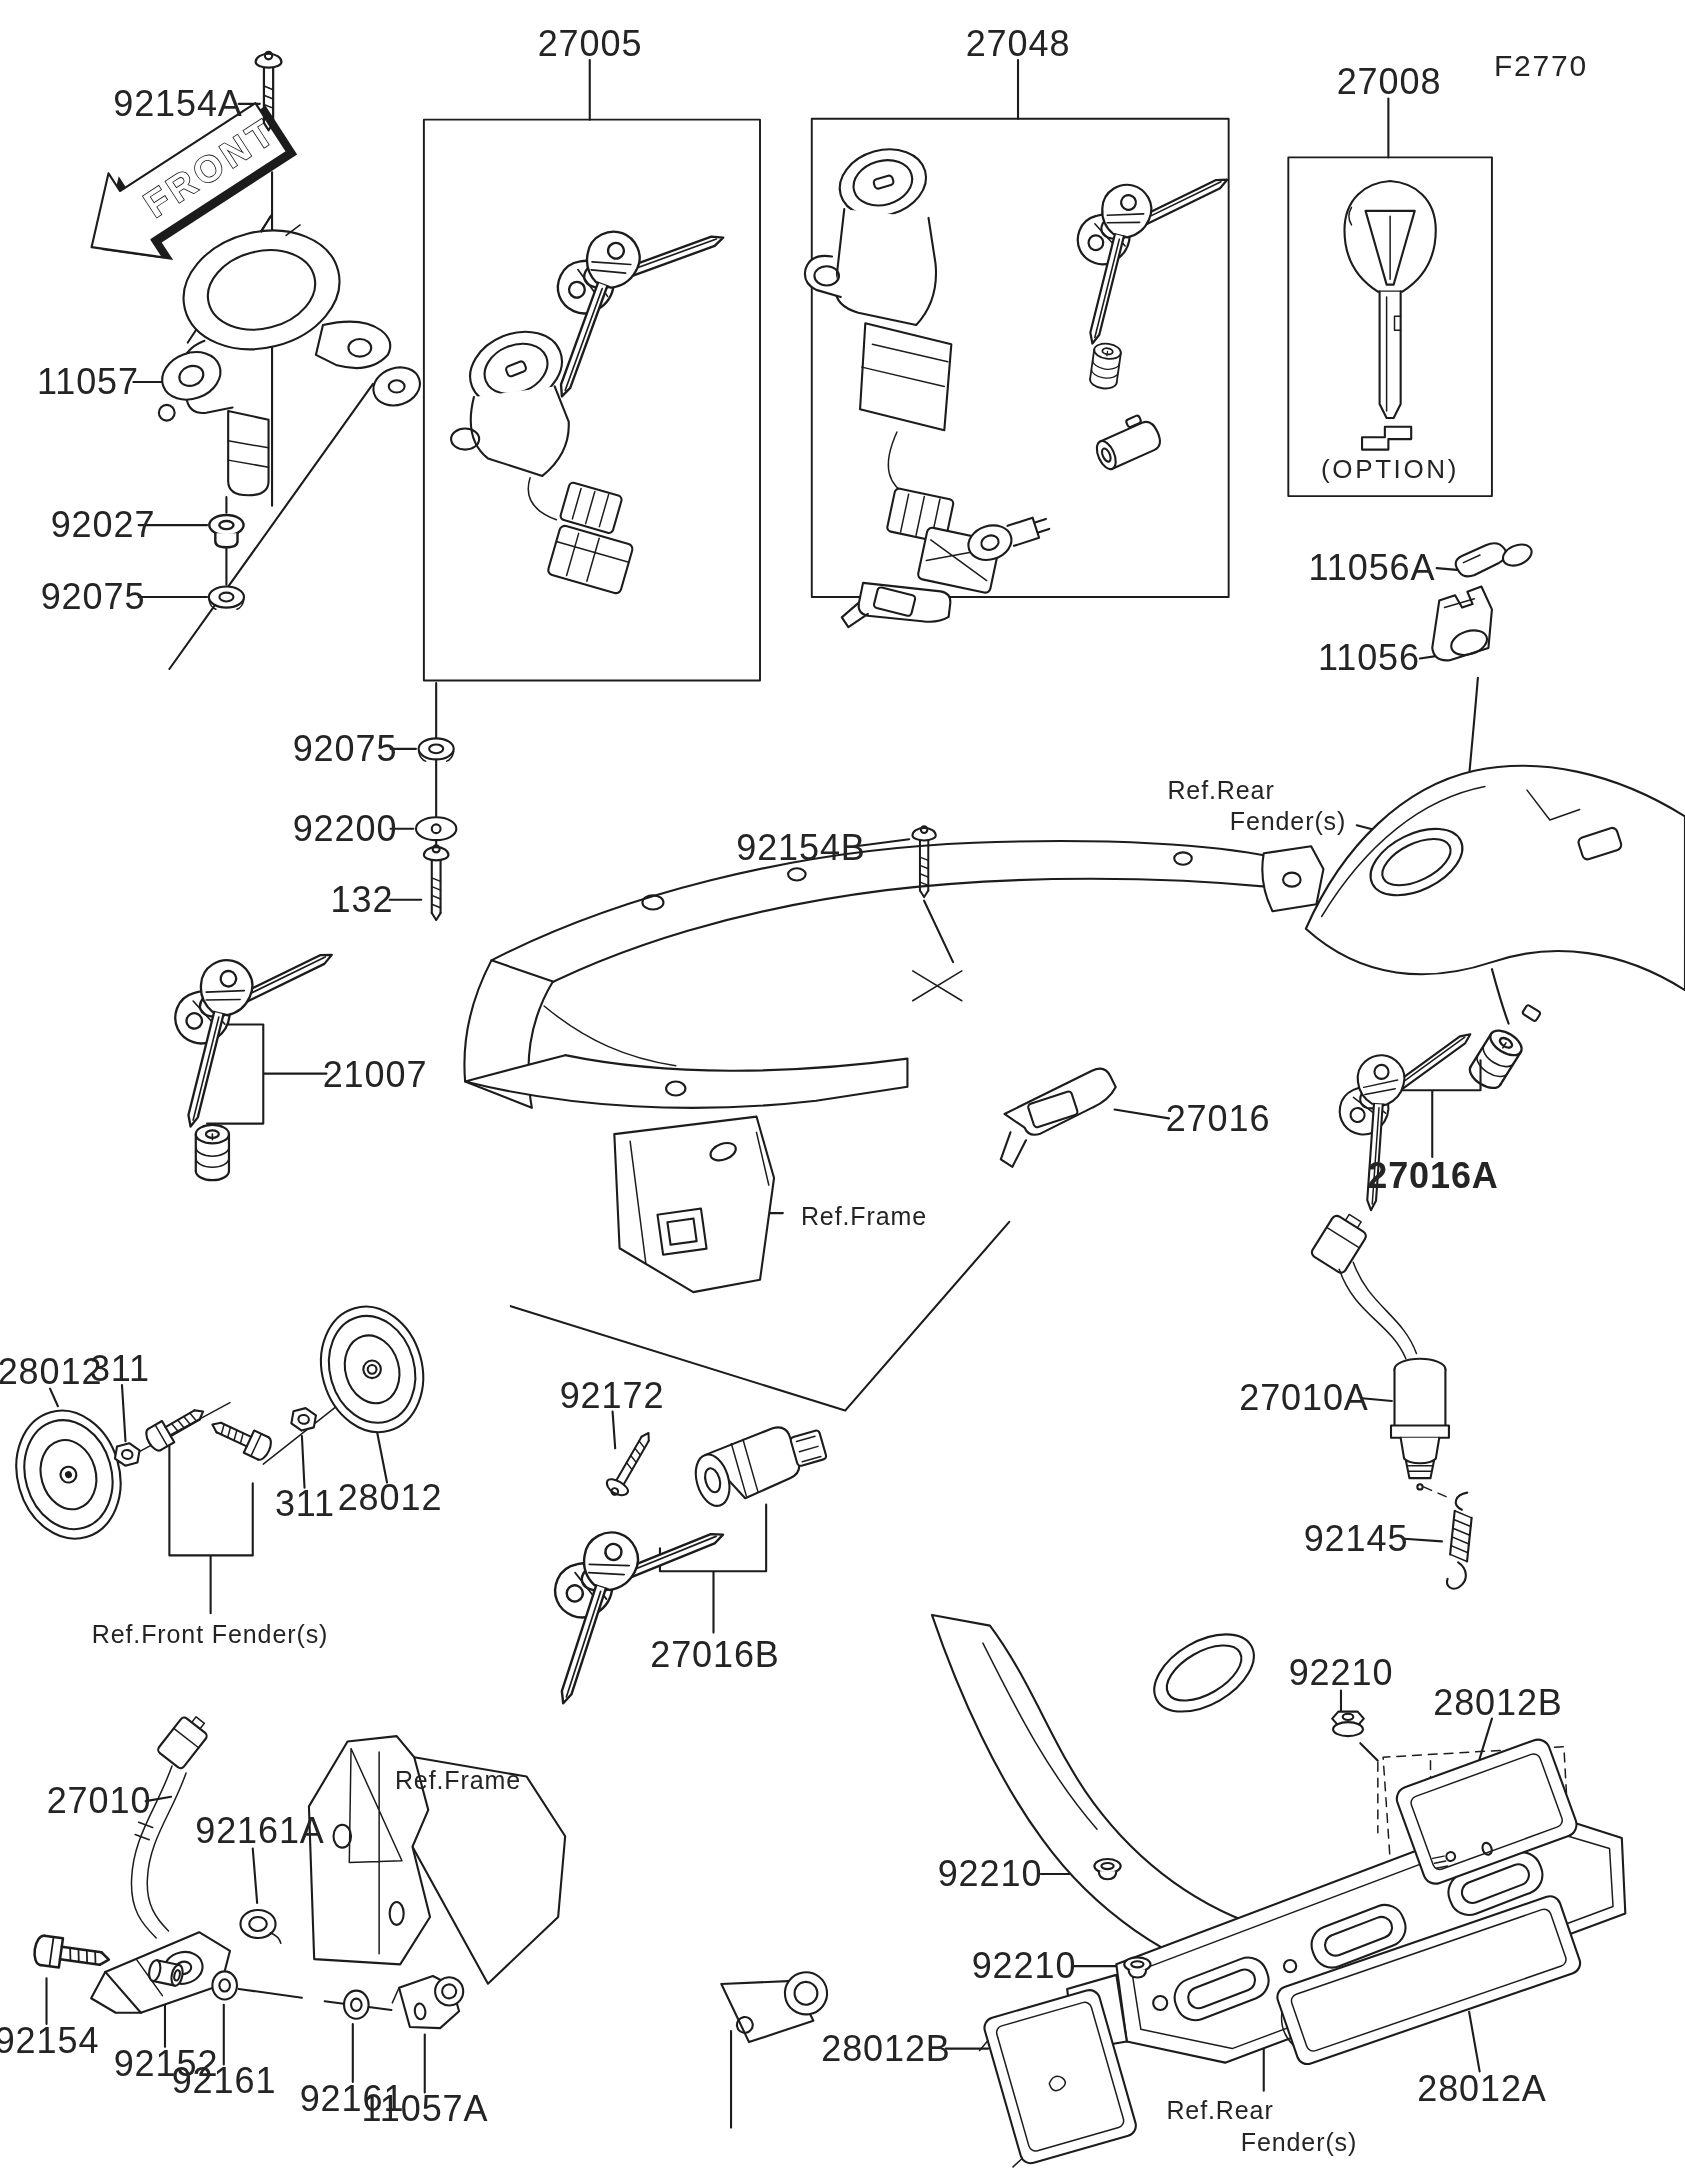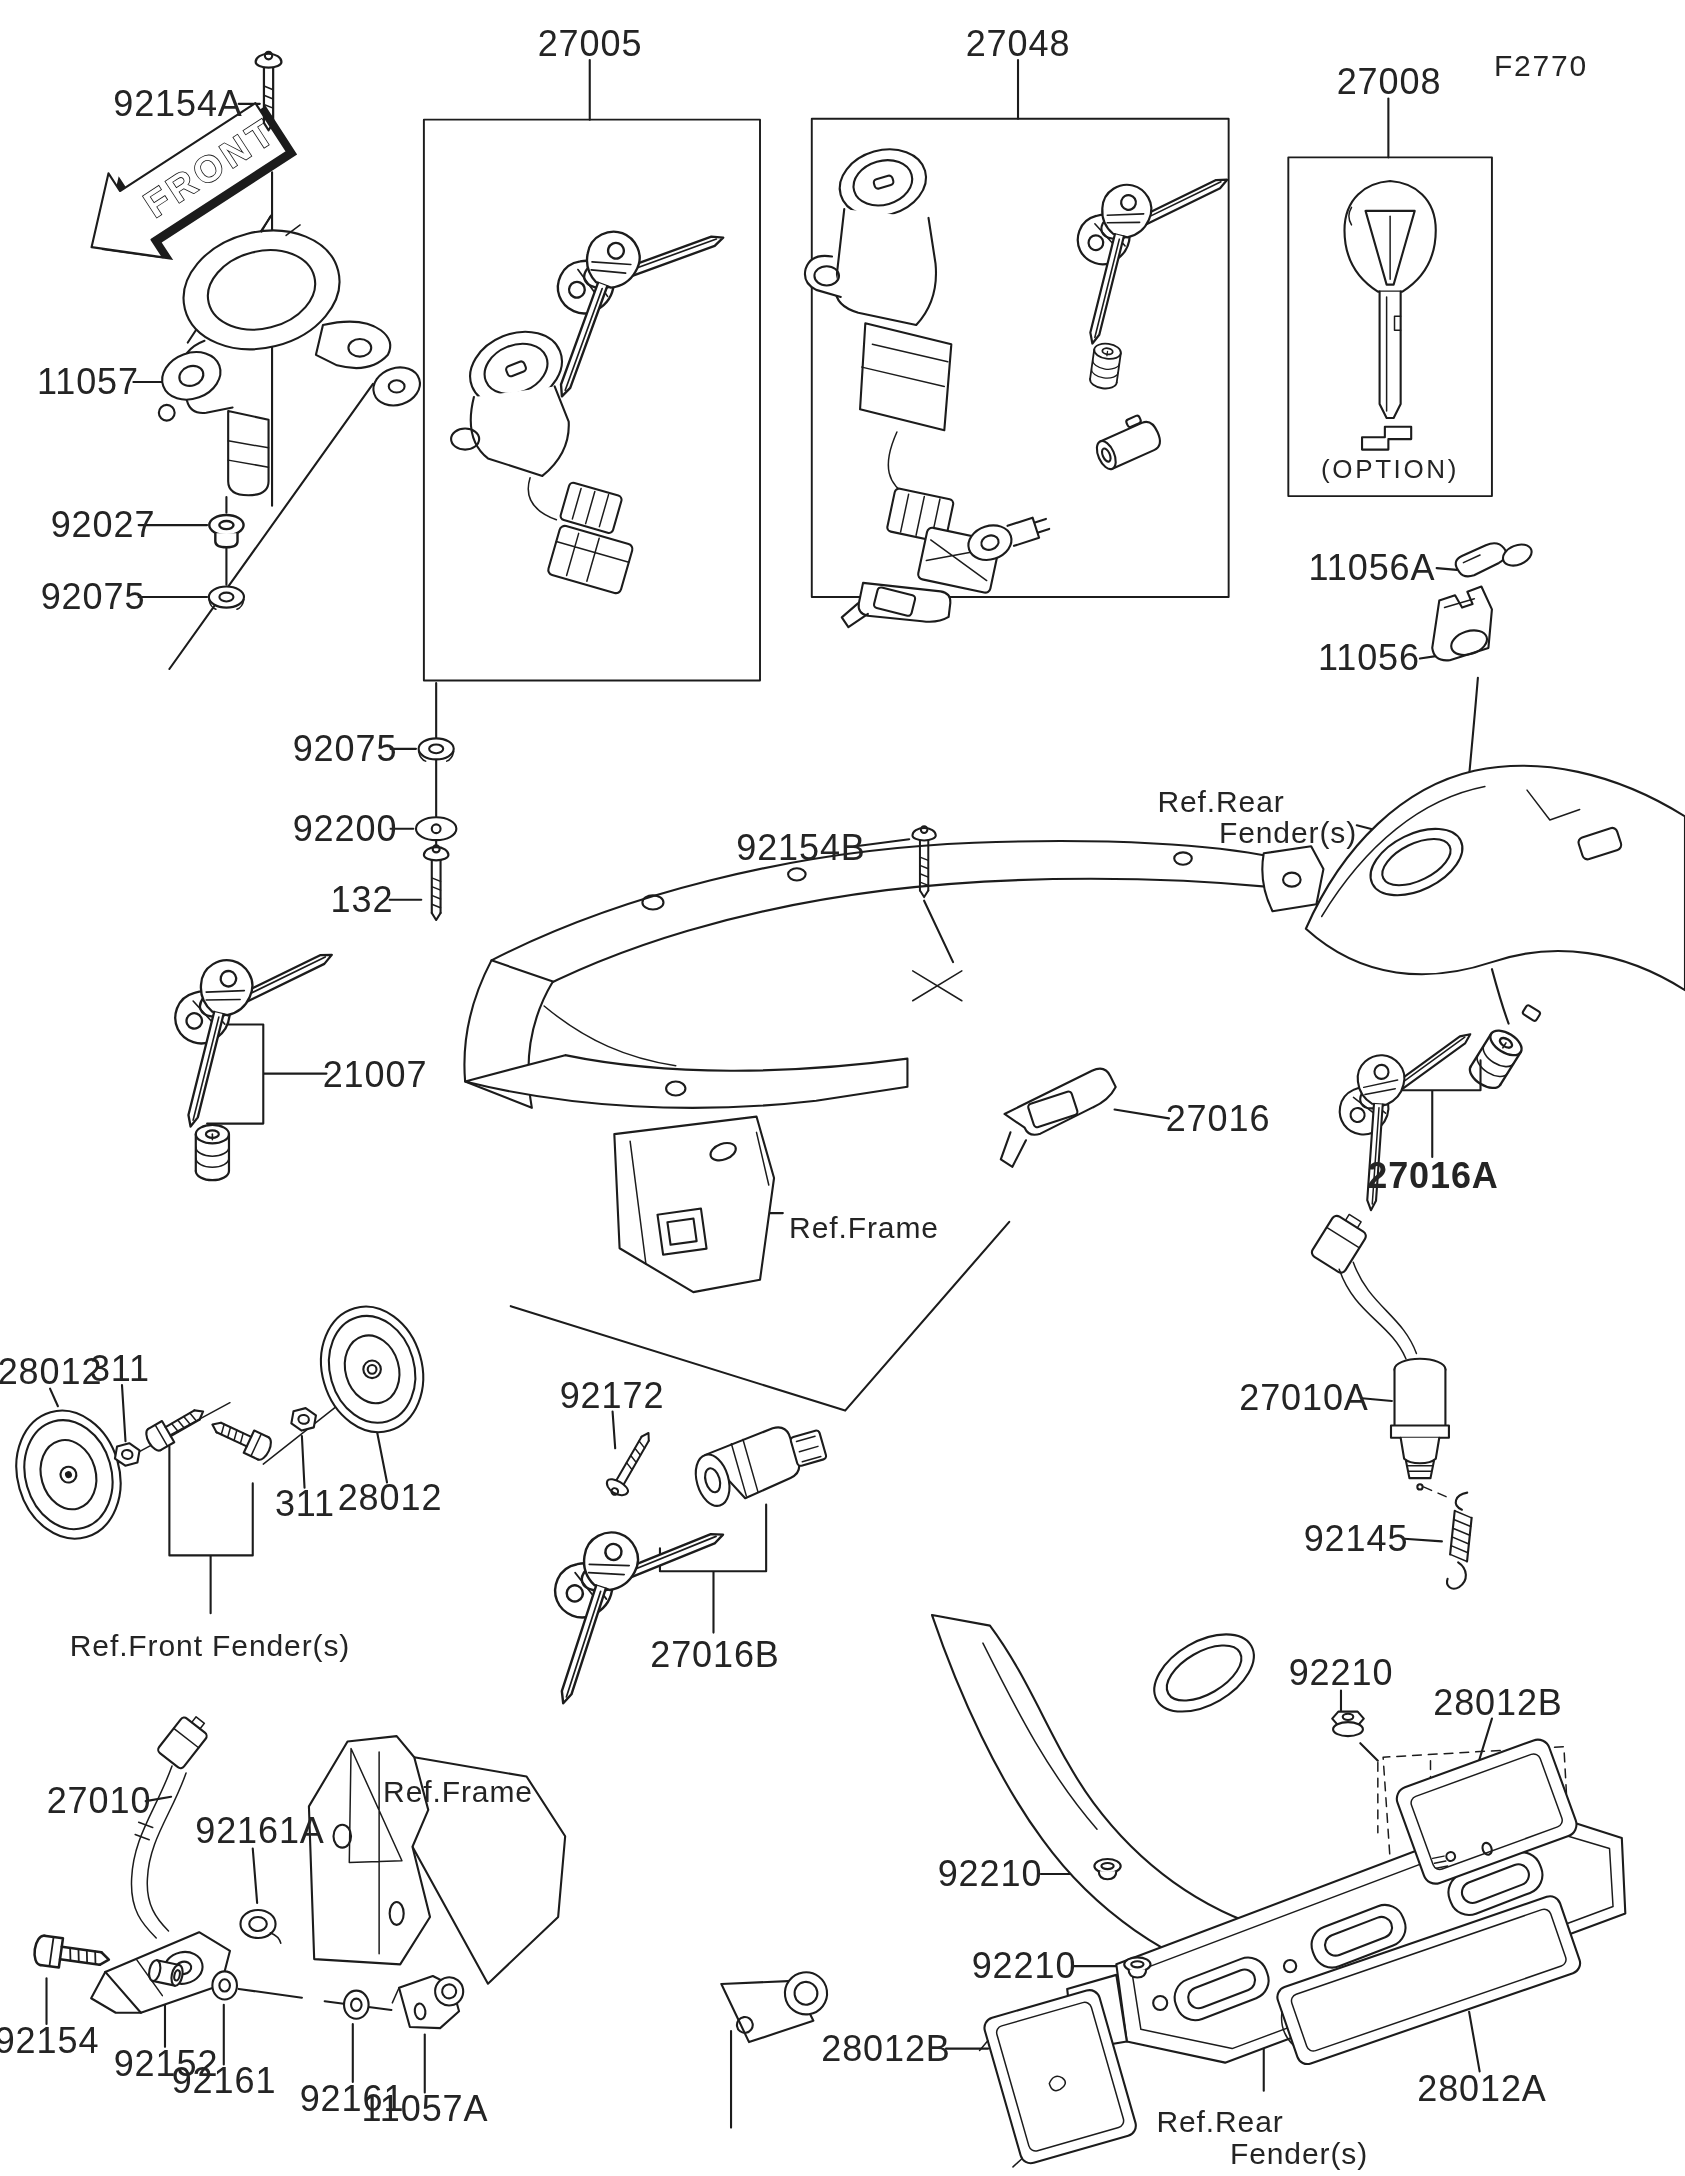--- a/index.html
+++ b/index.html
@@ -12,21 +12,21 @@
   #art .wf{fill:#ffffff;}
   #art .ink{fill:#1c1c1c;stroke:none;}
   #art .thin{stroke-width:1.7;}
   #art .dash{stroke-dasharray:10 8;stroke-width:1.7;}
   #art .box{stroke-width:2.2;}
   #art text.arrowtext{font-family:"Liberation Sans",sans-serif;font-size:42px;font-weight:700;
       letter-spacing:5px;fill:#ffffff;stroke:#111;stroke-width:1.8;paint-order:stroke;}
   #label-layer{position:absolute;left:0;top:0;width:100%;height:100%;}
   .plabel{position:absolute;transform:translate(-50%,-50%);font-size:36px;letter-spacing:0.9px;
       color:#242424;white-space:nowrap;}
-  .plabel.ref{font-size:30px;margin-top:12px;}
+  .plabel.ref{font-size:25px;}
   .plabel.code{font-size:30px;letter-spacing:1.8px;}
   .plabel.option{font-size:26px;letter-spacing:2.6px;}
 </style>
 </head>
 <body>
 
 <div id="canvas">
 
 <svg id="art" width="1685" height="2177" viewBox="0 0 1920 2480">
 

